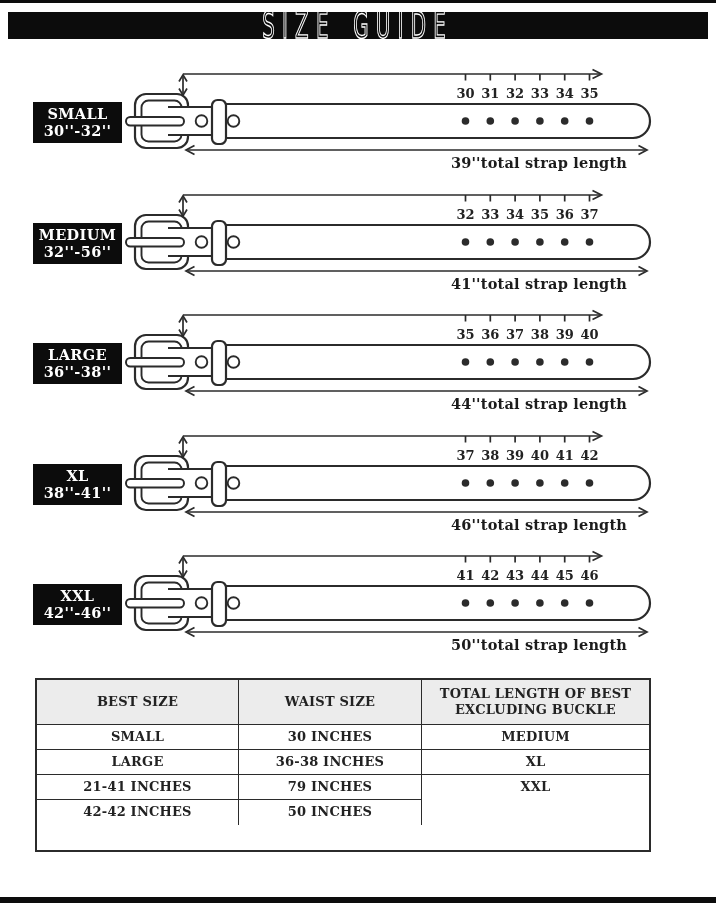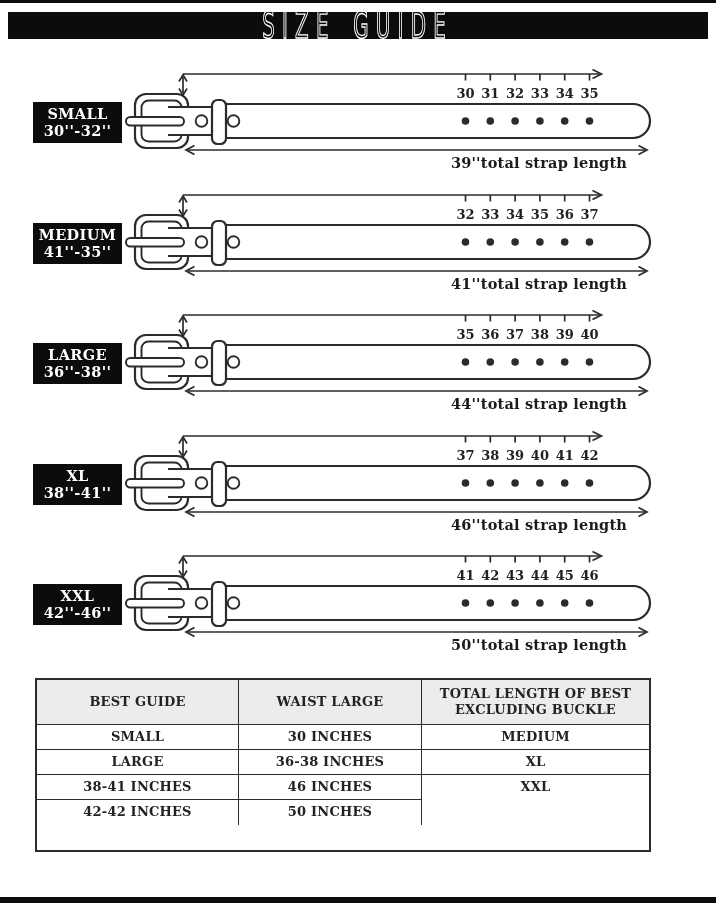--- a/index.html
+++ b/index.html
@@ -144,21 +144,21 @@
             <text x="564.7" y="38" class="num">36</text>
             <circle cx="564.7" cy="61" r="3.8" class="hole"></circle>
             <line x1="589.5" y1="14" x2="589.5" y2="20.5" class="ln"></line>
             <text x="589.5" y="38" class="num">37</text>
             <circle cx="589.5" cy="61" r="3.8" class="hole"></circle>
           </g>
     </svg>
 
     <div class="badge">
       <div>MEDIUM</div>
-      <div>41''-35''</div>
+      <div>32''-56''</div>
     </div>
   </div>
       <div class="belt-row" style="top: 301px;">
     <svg class="belt-svg" viewBox="0 0 716 120" width="716" height="120">
       <line class="ln" x1="183" y1="14" x2="600" y2="14"></line>
       <path class="ah" d="M592.5,9.5 L601.5,14 L592.5,18.5"></path>
 
       <line class="ln" x1="183" y1="16.5" x2="183" y2="33.5"></line>
       <path class="ah" d="M179,21.5 L183,14.8 L187,21.5"></path>
       <path class="ah" d="M179,28.5 L183,35.2 L187,28.5"></path>
@@ -300,30 +300,30 @@
     </svg>
 
     <div class="badge">
       <div>XXL</div>
       <div>42''-46''</div>
     </div>
   </div>
     </div>
 
   <div id="table" class="size-table">
-      <div class="cell th">BEST GUIDE</div>
-      <div class="cell th">WAIST LARGE</div>
+      <div class="cell th">BEST SIZE</div>
+      <div class="cell th">WAIST SIZE</div>
       <div class="cell th">TOTAL LENGTH OF BEST EXCLUDING BUCKLE</div>
       <div class="cell td">SMALL</div>
       <div class="cell td">30 INCHES</div>
       <div class="cell td">MEDIUM</div>
       <div class="cell td">LARGE</div>
       <div class="cell td">36-38 INCHES</div>
       <div class="cell td">XL</div>
-      <div class="cell td">38-41 INCHES</div>
-      <div class="cell td">46 INCHES</div>
+      <div class="cell td">21-41 INCHES</div>
+      <div class="cell td">79 INCHES</div>
       <div class="cell td">XXL</div>
       <div class="cell td">42-42 INCHES</div>
       <div class="cell td">50 INCHES</div>
     </div>
 
   <div class="edge-bottom"></div>
 </div>
 
 </body></html>

